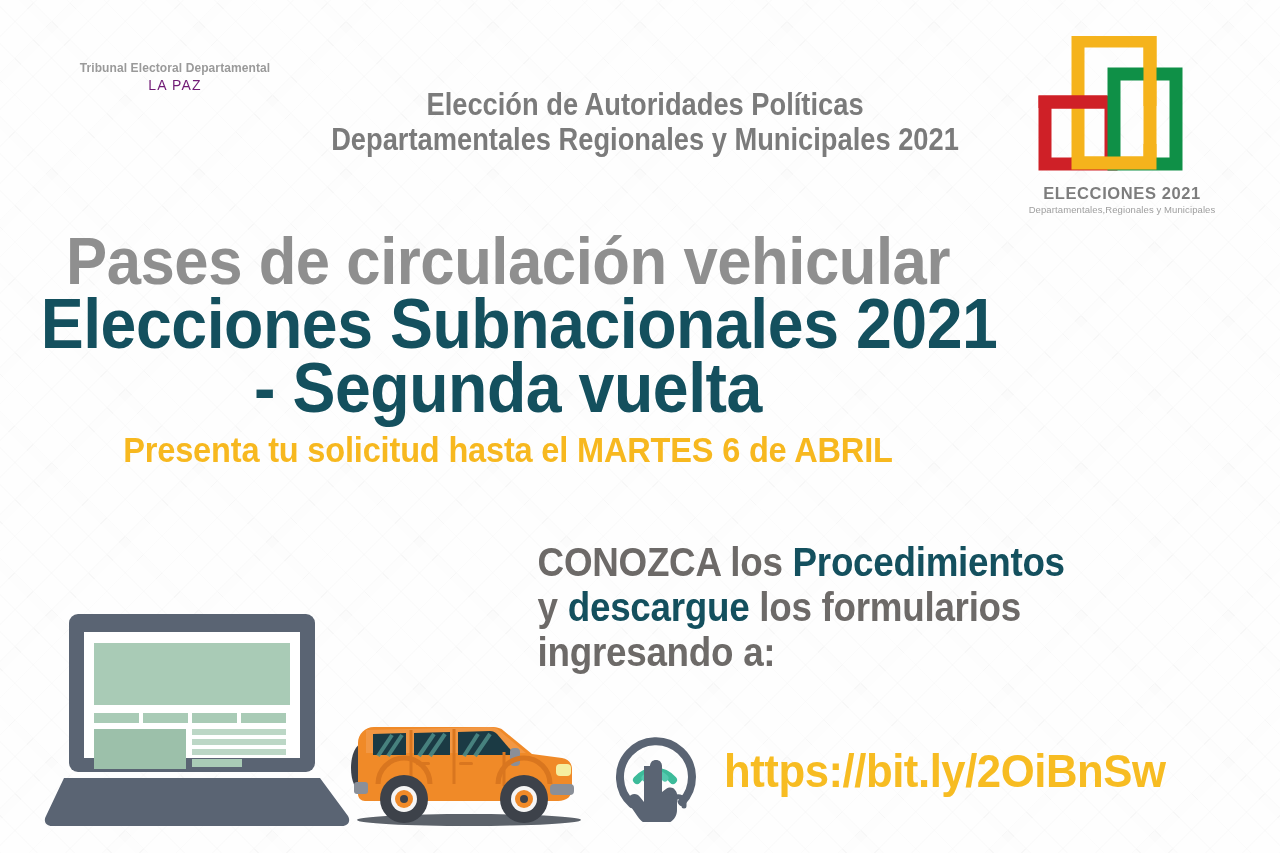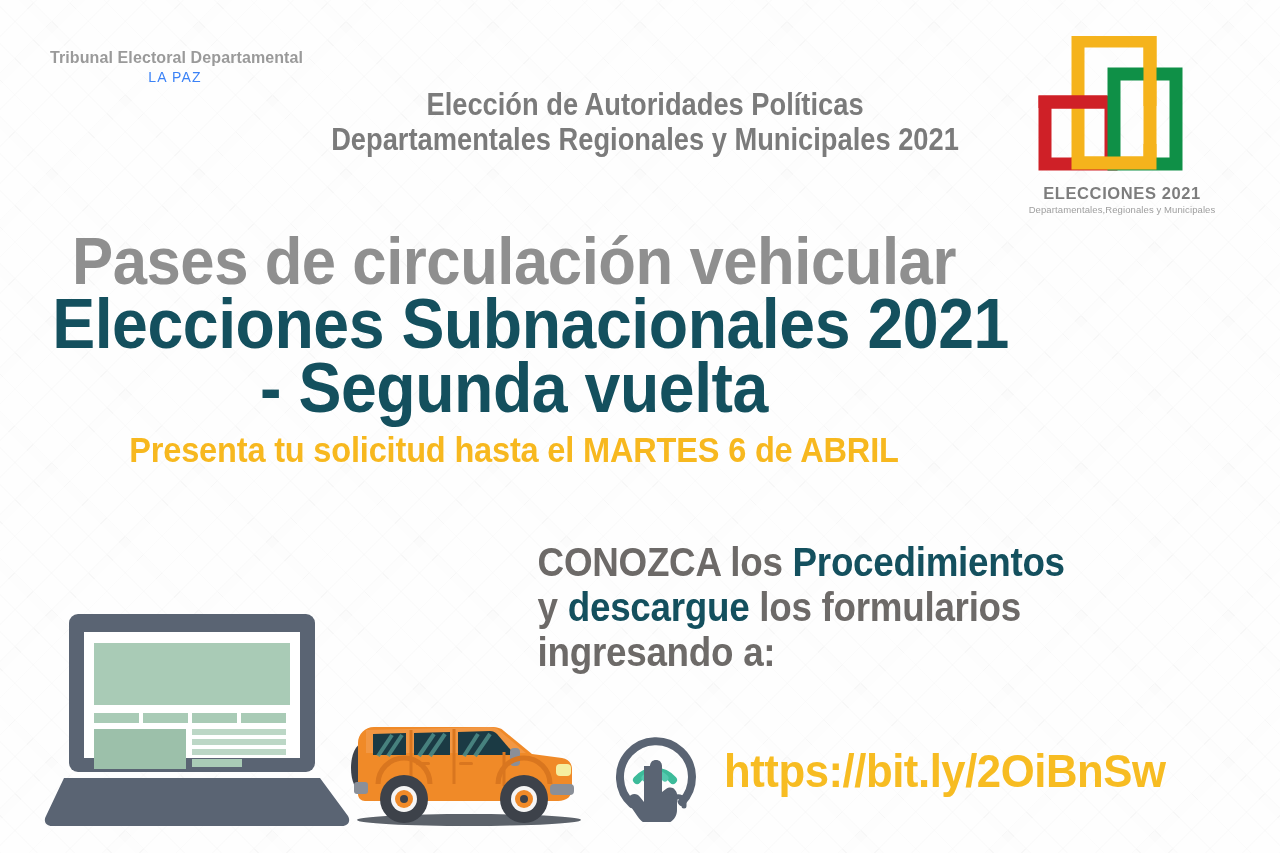--- a/index.html
+++ b/index.html
@@ -42,25 +42,25 @@
   .ted-bar{ position:absolute; top:0; width:22px; height:74px; }
   .ted-bar.r{ left:24px;  background:#d6222a; }
   .ted-bar.y{ left:53px;  background:#f6c024; }
   .ted-bar.g{ left:82px;  background:#019a4f; }
   .ted-letters{
     position:absolute; left:0; top:71px; width:124px; text-align:center;
     font-family:"Liberation Sans", sans-serif; font-weight:bold; font-size:45px;
     color:#8b8b8b; letter-spacing:1px; line-height:1;
   }
   #ted-caption1{
-    text-align:center; font-size:16px; font-weight:bold; color:#9a9a9a;
-    margin-top:4px; letter-spacing:0.1px; white-space:nowrap;
+    text-align:center; font-size:12px; font-weight:bold; color:#9a9a9a;
+    margin-top:16px; letter-spacing:0.1px; white-space:nowrap;
   }
   #ted-caption2{
-    text-align:center; font-size:14px; color:#3b82f6; letter-spacing:1.2px; margin-top:2px;
+    text-align:center; font-size:14px; color:#701a75; letter-spacing:1.2px; margin-top:2px;
   }
 
   
   #header-title{
     position:absolute; left:260px; top:88px; width:770px;
     text-align:center; color:#7b7b7b;
     font-family:"Liberation Sans Narrow","Liberation Sans",sans-serif;
     font-weight:bold; font-size:31px; line-height:1.12;
     transform:scaleX(0.88); transform-origin:center top;
     letter-spacing:0px;
@@ -72,21 +72,21 @@
   #emblem-art{ position:relative; width:200px; height:150px; }
   #emblem-title{
     text-align:center; font-weight:bold; font-size:16.5px; color:#7d7d7d;
     letter-spacing:0.6px; margin-top:-2px;
   }
   #emblem-sub{
     text-align:center; font-size:9.5px; color:#9e9e9e; letter-spacing:0.1px; margin-top:1px;
   }
 
   
-  .headline-wrap{ position:absolute; left:0; top:228px; width:1016px; text-align:center;padding-left:12px; }
+  .headline-wrap{ position:absolute; left:0; top:228px; width:1016px; text-align:center; }
   .hl{
     font-family:"Liberation Sans Narrow","Liberation Sans",sans-serif;
     font-weight:bold; line-height:0.98; white-space:nowrap;
     transform:scaleX(0.92); transform-origin:center center;
   }
   #hl-1{ font-size:67px; color:#8f8f8f; letter-spacing:-0.5px; }
   #hl-2{ font-size:70px; color:#14505e; letter-spacing:-0.5px; margin-top:-4px; }
   #hl-3{ font-size:70px; color:#14505e; letter-spacing:-0.5px; margin-top:-4px; }
   #hl-4{
     font-size:35px; color:#f7b81f; letter-spacing:-0.2px; margin-top:10px;

